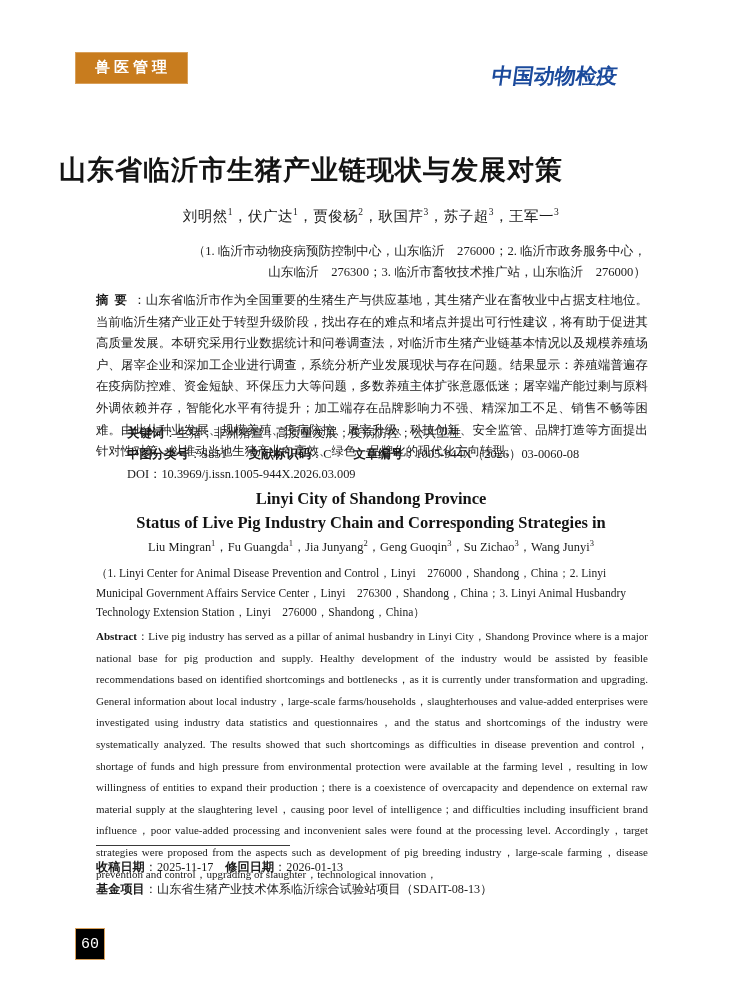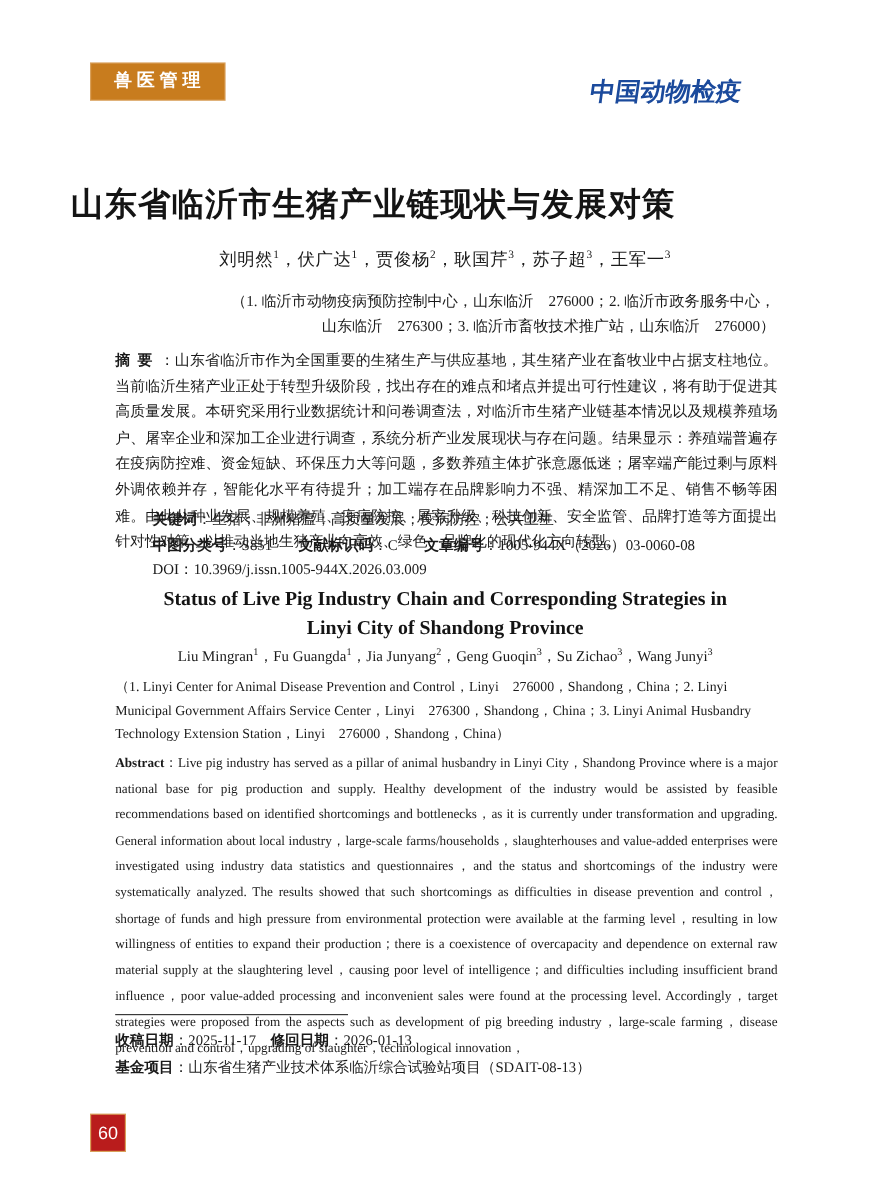--- a/index.html
+++ b/index.html
@@ -190,23 +190,23 @@
   .footnote .lbl { font-weight: bold; }
   .footnote .gap { display: inline-block; width: 12px; }
 
   
   .page-number {
     position: absolute;
     left: 76px;
     top: 929px;
     width: 28px;
     height: 30px;
-    background: #b91c1c;
+    background: #000000;
     color: #ffffff;
-    font-family: Liberation Sans, sans-serif;
+    font-family: Liberation Mono, monospace;
     font-size: 15px;
     display: flex;
     align-items: center;
     justify-content: center;
     box-shadow: 0 0 0 1px #d9a05a;
   }
 </style>
 </head>
 <body>
 
@@ -243,22 +243,22 @@
     </div>
     <div class="row">
       <span class="lbl">中图分类号</span><span>：S851</span><span class="gap"></span><span class="lbl">文献标识码</span><span>：C</span><span class="gap"></span><span class="lbl">文章编号</span><span>：1005-944X（2026）03-0060-08</span>
     </div>
     <div class="row">
       <span>DOI</span><span>：10.3969/j.issn.1005-944X.2026.03.009</span>
     </div>
   </div>
 
   <div class="doc-title-en">
+    <div>Linyi City of Shandong Province</div>
     <div>Status of Live Pig Industry Chain and Corresponding Strategies in</div>
-    <div>Linyi City of Shandong Province</div>
   </div>
 
   <div class="authors-en">
     <span>Liu Mingran</span><sup>1</sup>，<span>Fu Guangda</span><sup>1</sup>，<span>Jia Junyang</span><sup>2</sup>，<span>Geng Guoqin</span><sup>3</sup>，<span>Su Zichao</span><sup>3</sup>，<span>Wang Junyi</span><sup>3</sup>
   </div>
 
   <div class="affil-en">（1. Linyi Center for Animal Disease Prevention and Control，Linyi　276000，Shandong，China；2. Linyi Municipal Government Affairs Service Center，Linyi　276300，Shandong，China；3. Linyi Animal Husbandry Technology Extension Station，Linyi　276000，Shandong，China）</div>
 
   <div class="abstract-en">
     <span class="lbl">Abstract</span><span>：Live pig industry has served as a pillar of animal husbandry in Linyi City，Shandong Province where is a major national base for pig production and supply. Healthy development of the industry would be assisted by feasible recommendations based on identified shortcomings and bottlenecks，as it is currently under transformation and upgrading. General information about local industry，large-scale farms/households，slaughterhouses and value-added enterprises were investigated using industry data statistics and questionnaires，and the status and shortcomings of the industry were systematically analyzed. The results showed that such shortcomings as difficulties in disease prevention and control，shortage of funds and high pressure from environmental protection were available at the farming level，resulting in low willingness of entities to expand their production；there is a coexistence of overcapacity and dependence on external raw material supply at the slaughtering level，causing poor level of intelligence；and difficulties including insufficient brand influence，poor value-added processing and inconvenient sales were found at the processing level. Accordingly，target strategies were proposed from the aspects such as development of pig breeding industry，large-scale farming，disease prevention and control，upgrading of slaughter，technological innovation，</span>

